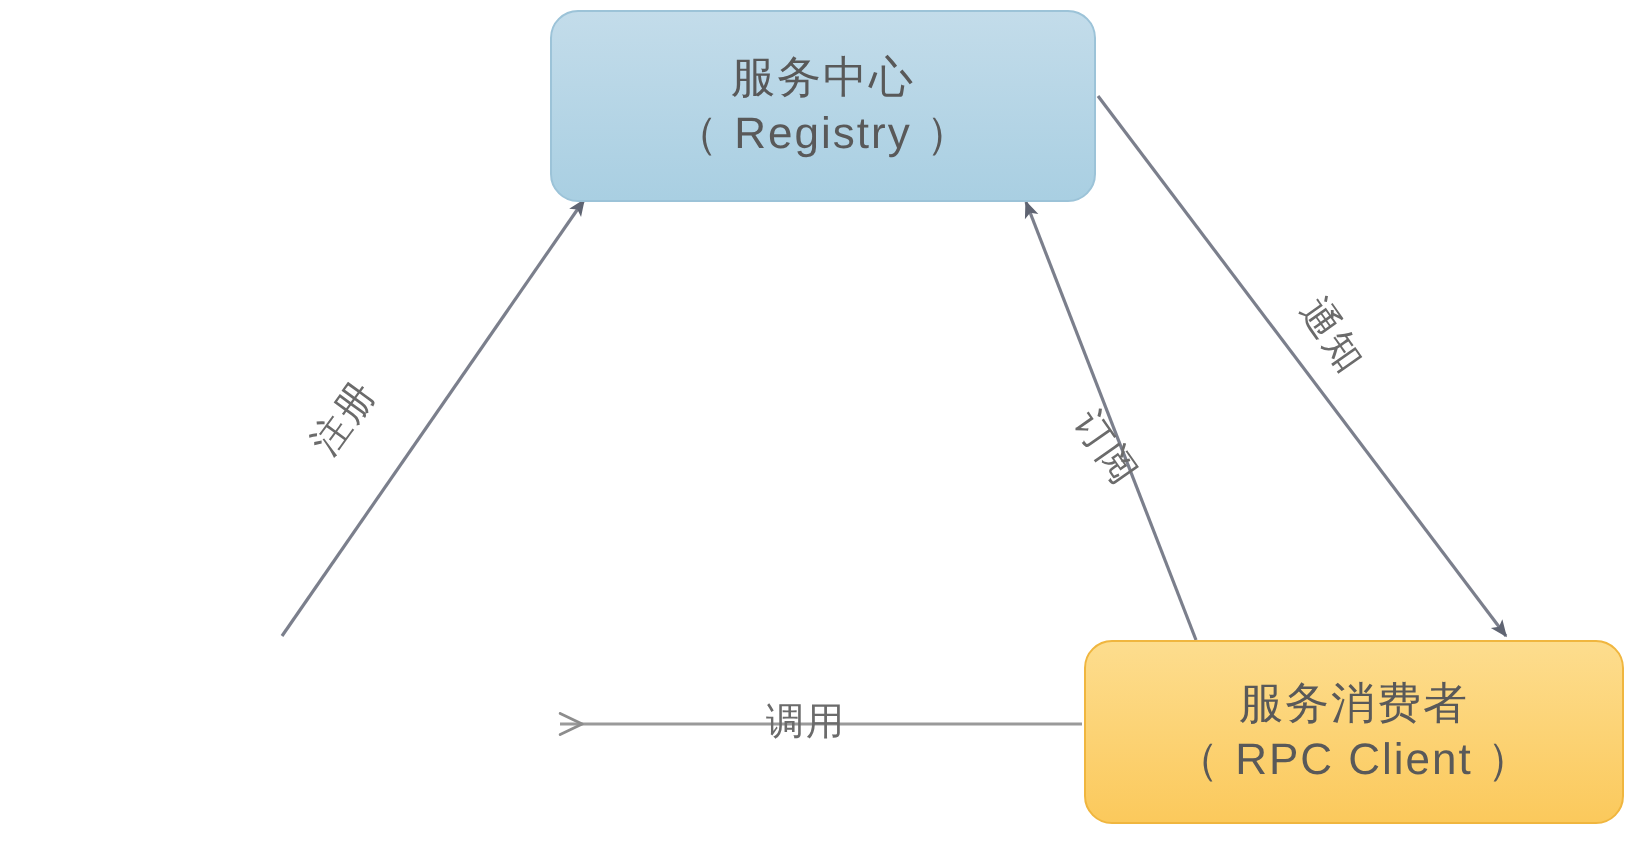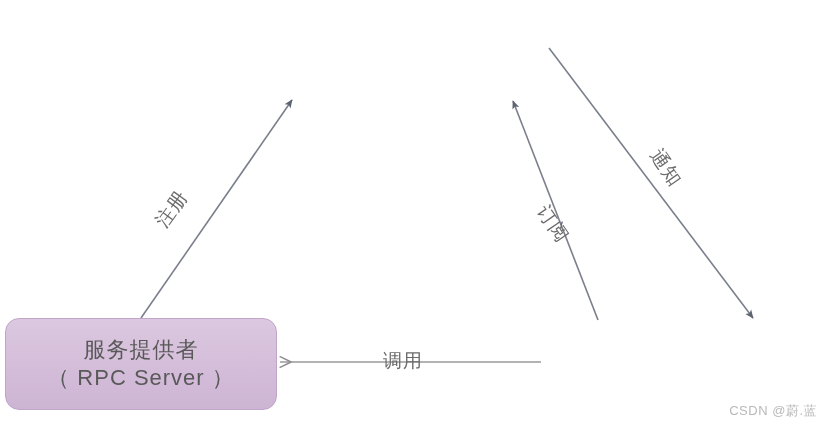--- a/index.html
+++ b/index.html
@@ -126,30 +126,33 @@
 
     <line x1="141" y1="318" x2="292" y2="100" stroke="#7b7f8c" stroke-width="1.6" marker-end="url(#arrow-filled)"></line>
 
     <line x1="598" y1="320" x2="513" y2="101" stroke="#7b7f8c" stroke-width="1.6" marker-end="url(#arrow-filled)"></line>
 
     <line x1="549" y1="48" x2="753" y2="318" stroke="#7b7f8c" stroke-width="1.6" marker-end="url(#arrow-filled)"></line>
 
     <line x1="541" y1="362" x2="280" y2="362" stroke="#9a9a9a" stroke-width="1.5" marker-end="url(#arrow-open)"></line>
   </svg>
 
-
-  <div class="node" id="node-server">
-    <span class="line1">服务提供者</span>
-    <span class="line2">（ RPC  Server ）</span>
+  <div class="node" id="node-registry">
+    <span class="line1">服务中心</span>
+    <span class="line2">（ Registry ）</span>
   </div>
 
+
+  <div class="node" id="node-client">
+    <span class="line1">服务消费者</span>
+    <span class="line2">（ RPC  Client ）</span>
+  </div>
 
   <div class="edge-label" id="label-register">注册</div>
 
   <div class="edge-label" id="label-subscribe">订阅</div>
 
   <div class="edge-label" id="label-notify">通知</div>
 
   <div class="edge-label" id="label-invoke">调用</div>
 
-  <div id="watermark">CSDN @蔚.蓝</div>
 
 </div>
 
 </body></html>

